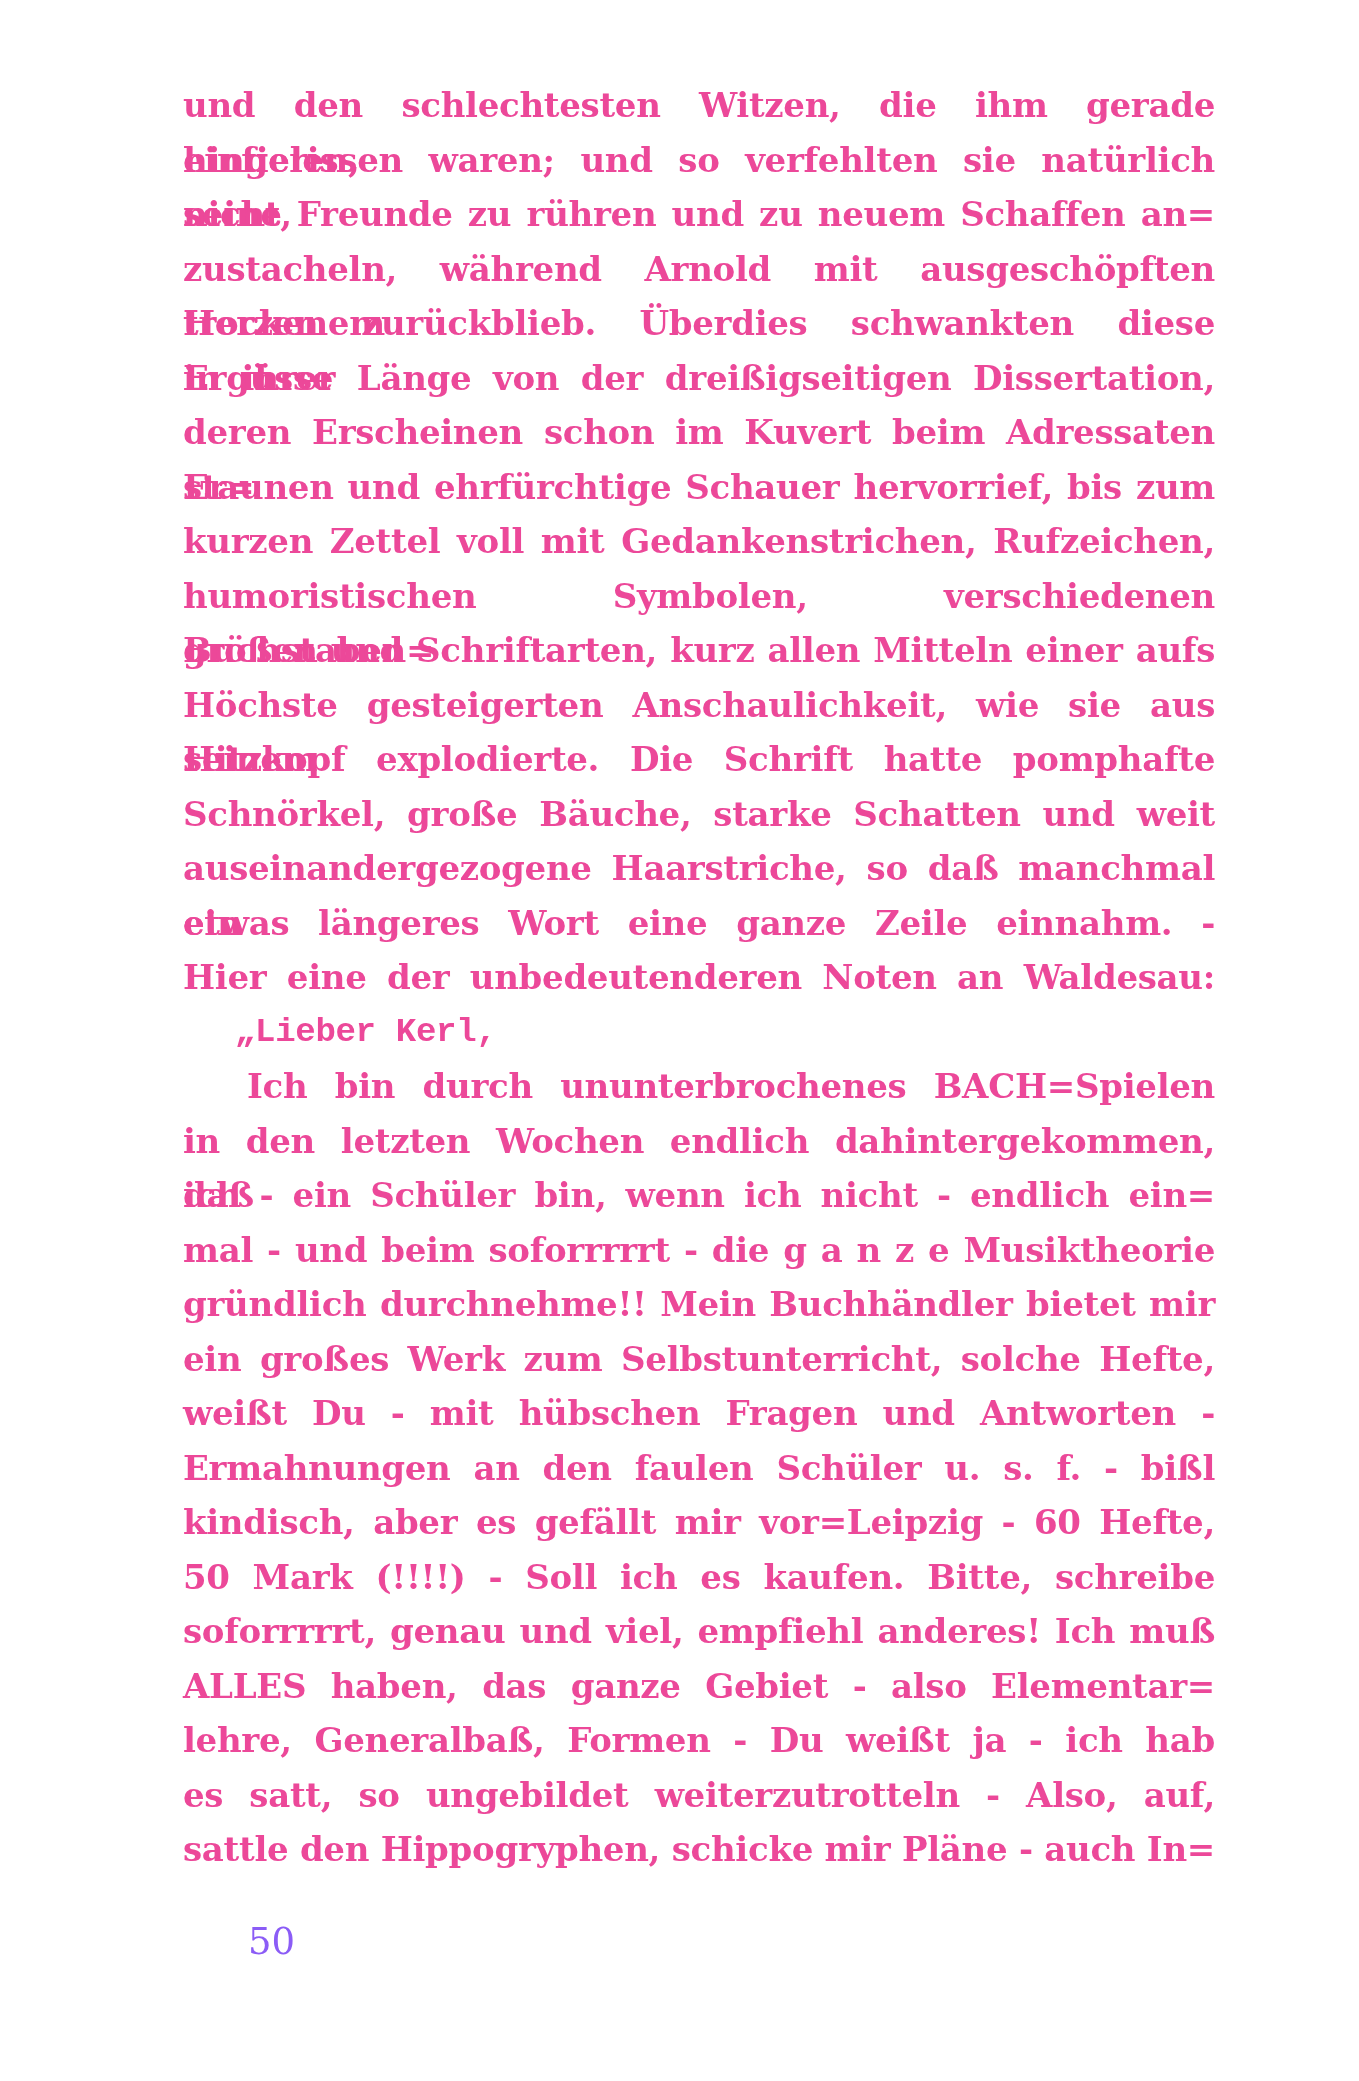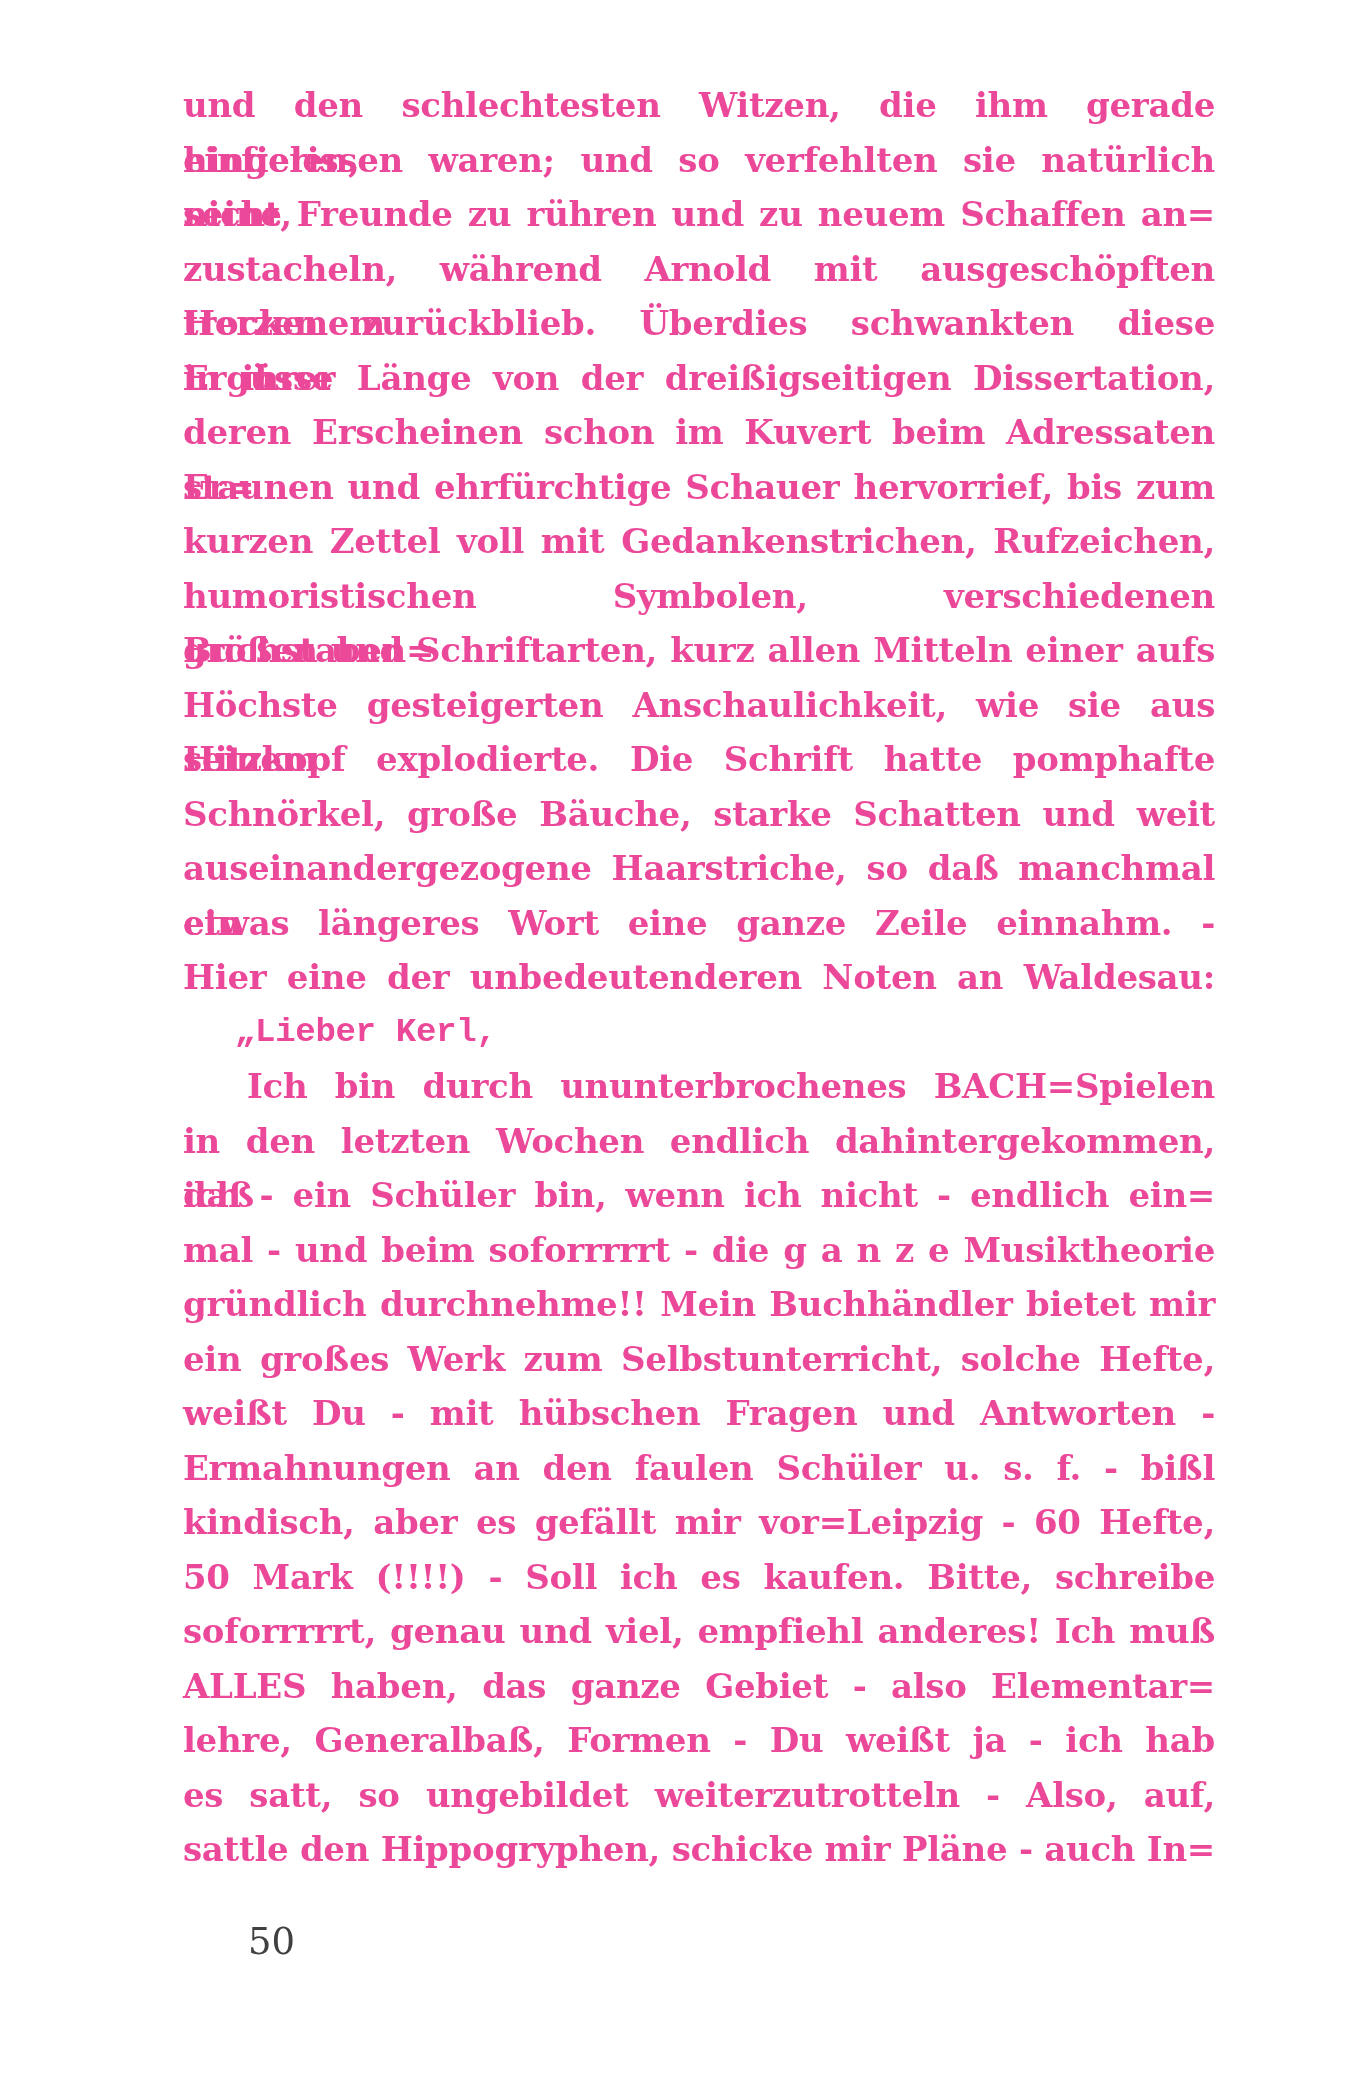--- a/index.html
+++ b/index.html
@@ -40,21 +40,21 @@
   .line.indent-sm { padding-left: 52px; }
   .line.indent-md { padding-left: 64px; }
   
   .line.no-stretch { text-align-last: left; font-family: Liberation Mono, monospace; }
   .page-number {
     position: absolute;
     left: 248px;
     top: 1920px;
     font-size: 37px;
     font-weight: 500;
-    color: #404040;
+    color: #8b5cf6;
     font-family: "DejaVu Serif", serif;
   }
 </style>
 </head>
 <body>
 
 <div class="page">
   <div class="text-block">
     <div class="line">und den schlechtesten Witzen, die ihm gerade einfielen,</div>
     <div class="line">hingerissen waren; und so verfehlten sie natürlich nicht,</div>

